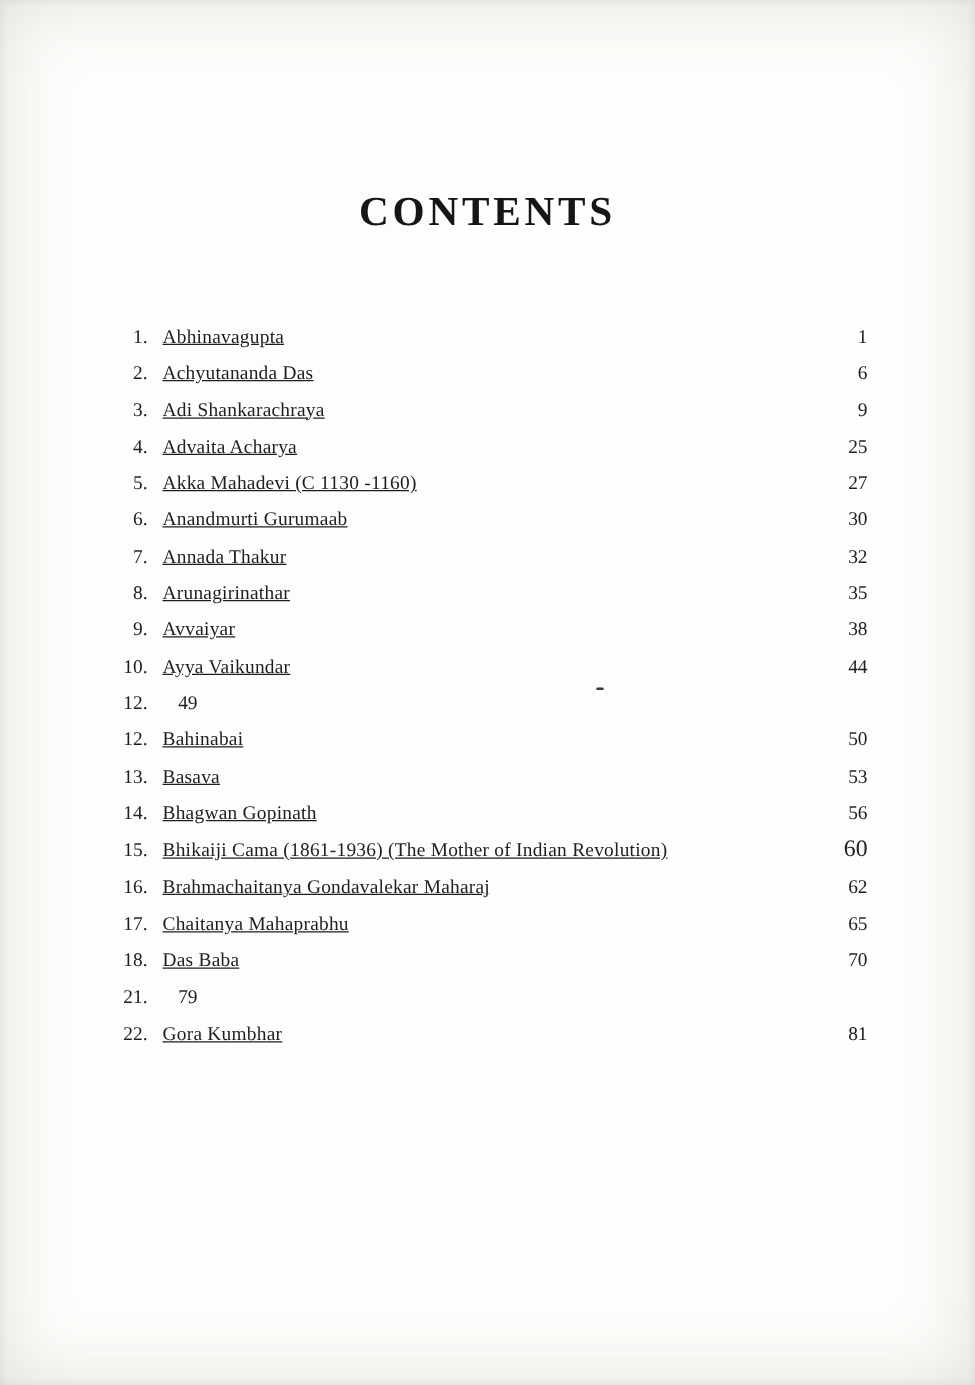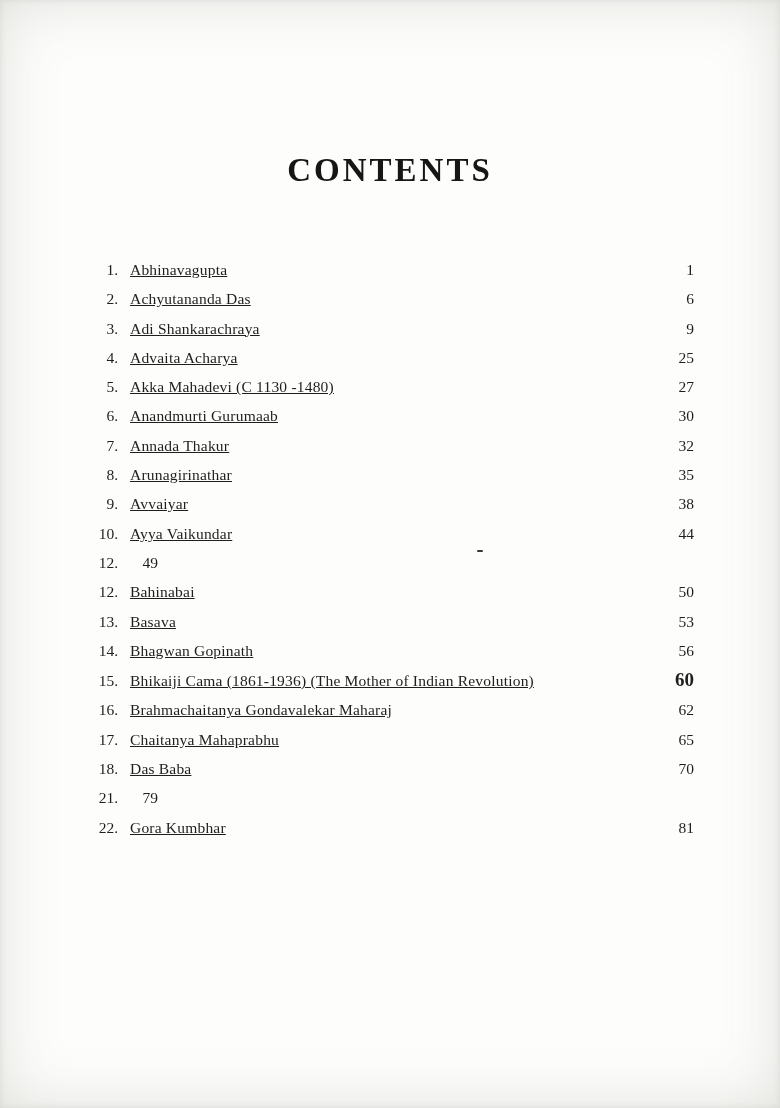--- a/index.html
+++ b/index.html
@@ -56,21 +56,21 @@
     text-decoration: underline;
   }
   .toc-row .pg {
     flex: 0 0 auto;
     text-align: right;
     min-width: 28px;
   }
   
   .toc-row:nth-child(15) .pg {
     font-size: 19px;
-    font-weight: 700;
+    font-weight: 400;
   }
   .stray-mark {
     position: absolute;
     top: 550px;
     left: 477px;
     width: 6px;
     height: 2px;
     background: #3a3a3a;
     border-radius: 1px;
   }
@@ -97,21 +97,21 @@
       <span class="title">Adi Shankarachraya</span>
       <span class="pg">9</span>
     </div>
     <div class="toc-row">
       <span class="num">4.</span>
       <span class="title">Advaita Acharya</span>
       <span class="pg">25</span>
     </div>
     <div class="toc-row">
       <span class="num">5.</span>
-      <span class="title">Akka Mahadevi (C 1130 -1480)</span>
+      <span class="title">Akka Mahadevi (C 1130 -1160)</span>
       <span class="pg">27</span>
     </div>
     <div class="toc-row">
       <span class="num">6.</span>
       <span class="title">Anandmurti Gurumaab</span>
       <span class="pg">30</span>
     </div>
     <div class="toc-row">
       <span class="num">7.</span>
       <span class="title">Annada Thakur</span>

